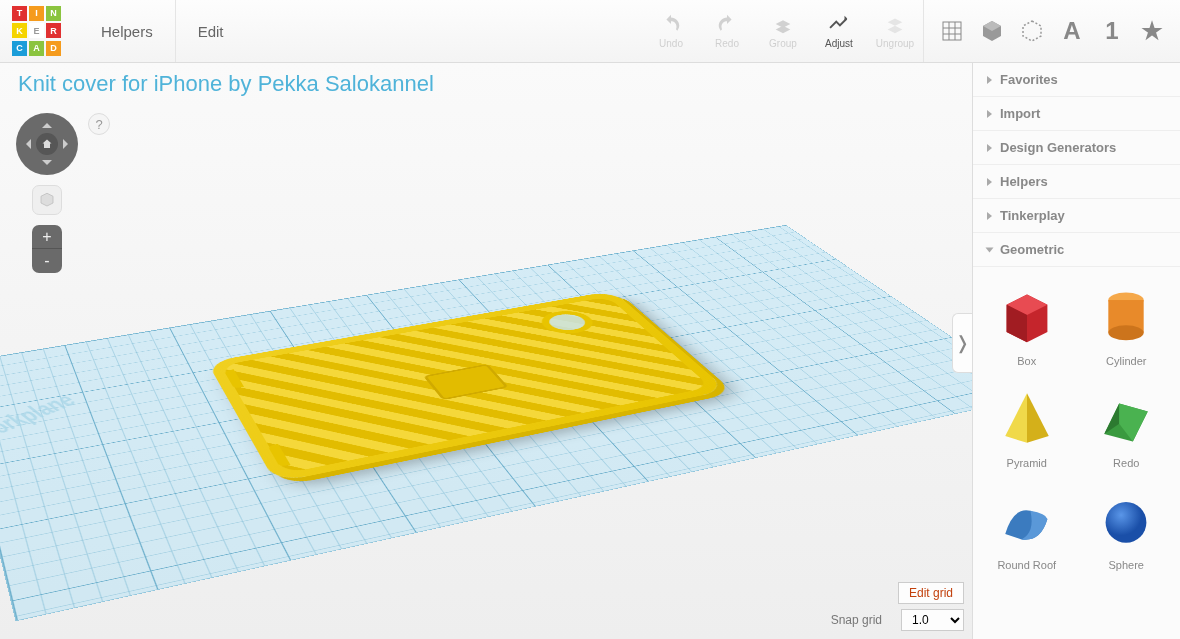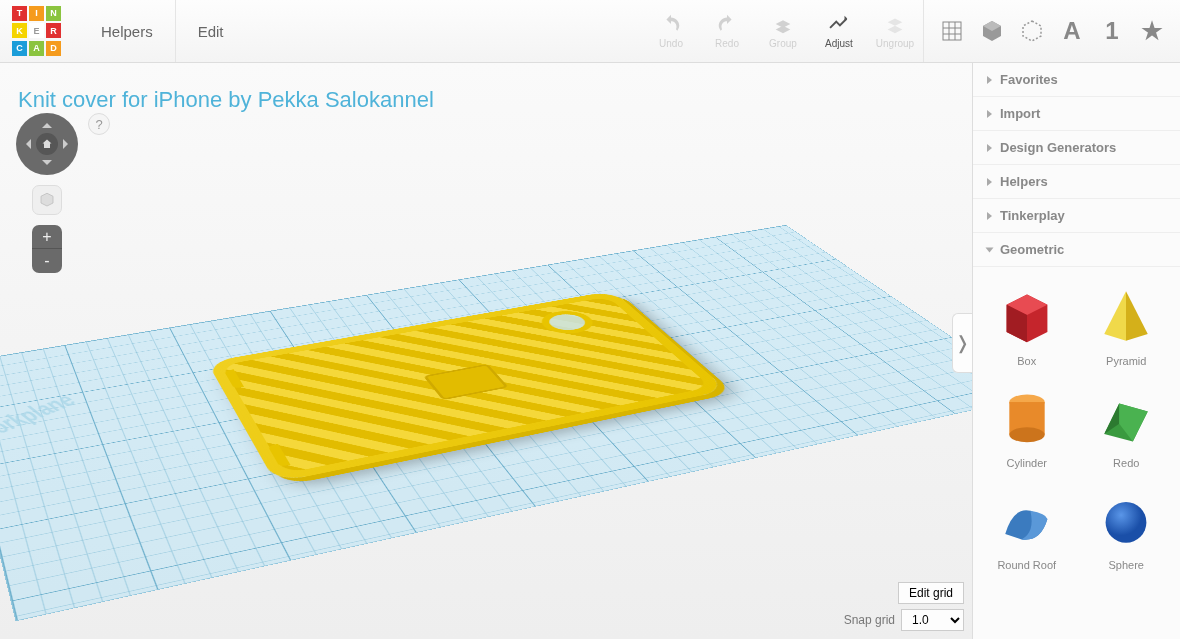--- a/index.html
+++ b/index.html
@@ -18,21 +18,21 @@
 .tool-btn.disabled { opacity: 0.35; }
 .tool-btn svg { width: 22px; height: 22px; }
 .tool-btn.active { color: #555; }
 
 .icon-row { display: flex; align-items: center; gap: 12px; padding: 0 14px; border-left: 1px solid #e5e5e5; height: 100%; }
 .icon-row .ib { width: 28px; height: 28px; display:flex; align-items:center; justify-content:center; color:#888; cursor:pointer; font-size:24px; font-weight:700; }
 
 
 .main { display: flex; height: 576px; }
 .canvas-wrap { flex: 1; position: relative; background: linear-gradient(#fafafa 0%, #f5f5f5 40%, #eeeeee 100%); overflow: hidden; }
-.project-title { position: absolute; top: 24px; left: 18px; color: #4fb3d9; font-size: 22px; font-weight: 300; z-index: 20; }
+.project-title { position: absolute; top: 8px; left: 18px; color: #4fb3d9; font-size: 22px; font-weight: 300; z-index: 20; }
 
 
 .workplane { position: absolute; left: 50%; top: 50%; width: 980px; height: 470px; transform: translate(-50%, -44%) perspective(1600px) rotateX(62deg) rotateZ(-22deg); background: rgba(180, 225, 245, 0.5); border: 1px solid rgba(130, 190, 215, 0.8); }
 .workplane::before { content: ""; position: absolute; inset: 0; background-image: linear-gradient(rgba(130, 190, 215, 0.5) 1px, transparent 1px), linear-gradient(90deg, rgba(130, 190, 215, 0.5) 1px, transparent 1px); background-size: 22px 22px; }
 .workplane::after { content: ""; position: absolute; inset: 0; background-image: linear-gradient(rgba(100, 170, 200, 0.9) 1px, transparent 1px), linear-gradient(90deg, rgba(100, 170, 200, 0.9) 1px, transparent 1px); background-size: 110px 110px; }
 .plane-label { position: absolute; left: -58px; bottom: 90px; transform: translate(-50%, -44%) rotate(-22deg) skewX(30deg); color: #a9d6e8; font-size: 20px; font-weight: 700; opacity:.8;}
 .plane-label { left: 24px; bottom: 200px; position:absolute; z-index:5;}
 
 
 .phone-wrap { position: absolute; left: 50%; top: 50%; transform: translate(-55%, -40%) perspective(1600px) rotateX(62deg) rotateZ(-22deg); z-index: 10; }
@@ -54,22 +54,22 @@
 .orbit .al { left: 5px; top: 50%; transform: translateY(-50%); border-right-color: #ccc; }
 .orbit .ar { right: 5px; top: 50%; transform: translateY(-50%); border-left-color: #ccc; }
 .fit-btn { width: 30px; height: 30px; border-radius: 7px; background: #efefef; border: 1px solid #ddd; cursor: pointer; display:flex; align-items:center; justify-content:center; }
 .zoom { width: 30px; border-radius: 7px; background: #6a6a6a; overflow: hidden; }
 .zoom button { width: 30px; height: 24px; background: transparent; border: none; color: #eee; font-size: 16px; cursor: pointer; display: block; }
 .zoom button:first-child { border-bottom: 1px solid #555; }
 .help-dot { position: absolute; top: 50px; left: 88px; width: 22px; height: 22px; border-radius: 50%; background: #f5f5f5; border: 1px solid #ddd; color: #999; font-size: 13px; display: flex; align-items: center; justify-content: center; z-index: 30; cursor:pointer; }
 
 
 .grid-controls { position: absolute; bottom: 8px; right: 8px; z-index: 30; display: flex; flex-direction: column; align-items: flex-end; gap: 5px; }
-.grid-controls button { background: #fdfdfd; border: 1px solid #ccc; padding: 3px 10px; font-size: 12px; cursor: pointer; color: #000000; }
-.snap-row { display: flex; align-items: center; gap: 6px; font-size: 12px; color: #777; }
+.grid-controls button { background: #fdfdfd; border: 1px solid #ccc; padding: 3px 10px; font-size: 12px; cursor: pointer; color: #c2410c; }
+.snap-row { display: flex; align-items: center; gap: 19px; font-size: 12px; color: #777; }
 .snap-row select { border: 1px solid #ccc; padding: 2px 18px 2px 6px; font-size: 12px; background: #fdfdfd; }
 
 
 .collapse-tab { position: absolute; right: 0; top: 250px; width: 20px; height: 60px; background: #fdfdfd; border: 1px solid #ddd; border-right: none; border-radius: 6px 0 0 6px; display: flex; align-items: center; justify-content: center; color: #888; font-size: 18px; cursor: pointer; z-index: 30; }
 
 
 .sidebar { width: 208px; background: #fbfbfb; border-left: 1px solid #ddd; display: flex; flex-direction: column; overflow-y: auto; }
 .panel-head { padding: 9px 14px; border-bottom: 1px solid #eee; color: #888; font-size: 13px; font-weight: 700; display: flex; align-items: center; gap: 8px; cursor: pointer; }
 .panel-head .tri { width: 0; height: 0; border-left: 5px solid #aaa; border-top: 4px solid transparent; border-bottom: 4px solid transparent; }
 .panel-head.open .tri { transform: rotate(90deg); }
@@ -245,35 +245,35 @@
               <path d="M20 35 L50 20 L80 35 L80 75 L50 90 L20 75 Z" fill="#c5252c"></path>
               <path d="M20 35 L50 50 L80 35 L50 20 Z" fill="#e84b52"></path>
               <path d="M50 50 L50 90 L20 75 L20 35 Z" fill="#a11c22"></path>
             </svg>
         </div>
         <span class="lbl">Box</span>
       </div>
       <div class="shape-cell">
         <div class="thumb">
           <svg width="68" height="68" viewBox="0 0 100 100">
-              <path d="M50 15 L82 78 L50 88 Z" fill="#d4b01a"></path>
-              <path d="M50 15 L18 78 L50 88 Z" fill="#f0d94a"></path>
-            </svg>
-        </div>
-        <span class="lbl">Pyramid</span>
-      </div>
-      <div class="shape-cell">
-        <div class="thumb">
-          <svg width="68" height="68" viewBox="0 0 100 100">
               <ellipse cx="50" cy="28" rx="26" ry="11" fill="#f5a84a"></ellipse>
               <rect x="24" y="28" width="52" height="48" fill="#e88a2a"></rect>
               <ellipse cx="50" cy="76" rx="26" ry="11" fill="#cc741c"></ellipse>
             </svg>
         </div>
         <span class="lbl">Cylinder</span>
+      </div>
+      <div class="shape-cell">
+        <div class="thumb">
+          <svg width="68" height="68" viewBox="0 0 100 100">
+              <path d="M50 15 L82 78 L50 88 Z" fill="#d4b01a"></path>
+              <path d="M50 15 L18 78 L50 88 Z" fill="#f0d94a"></path>
+            </svg>
+        </div>
+        <span class="lbl">Pyramid</span>
       </div>
       <div class="shape-cell">
         <div class="thumb">
           <svg width="68" height="68" viewBox="0 0 100 100">
               <path d="M18 75 L40 30 L82 42 L60 86 Z" fill="#3a9a3f"></path>
               <path d="M18 75 L40 30 L40 60 Z" fill="#2c7a30"></path>
               <path d="M40 30 L82 42 L60 86 L40 60 Z" fill="#4ab250"></path>
             </svg>
         </div>
         <span class="lbl">Redo</span>

